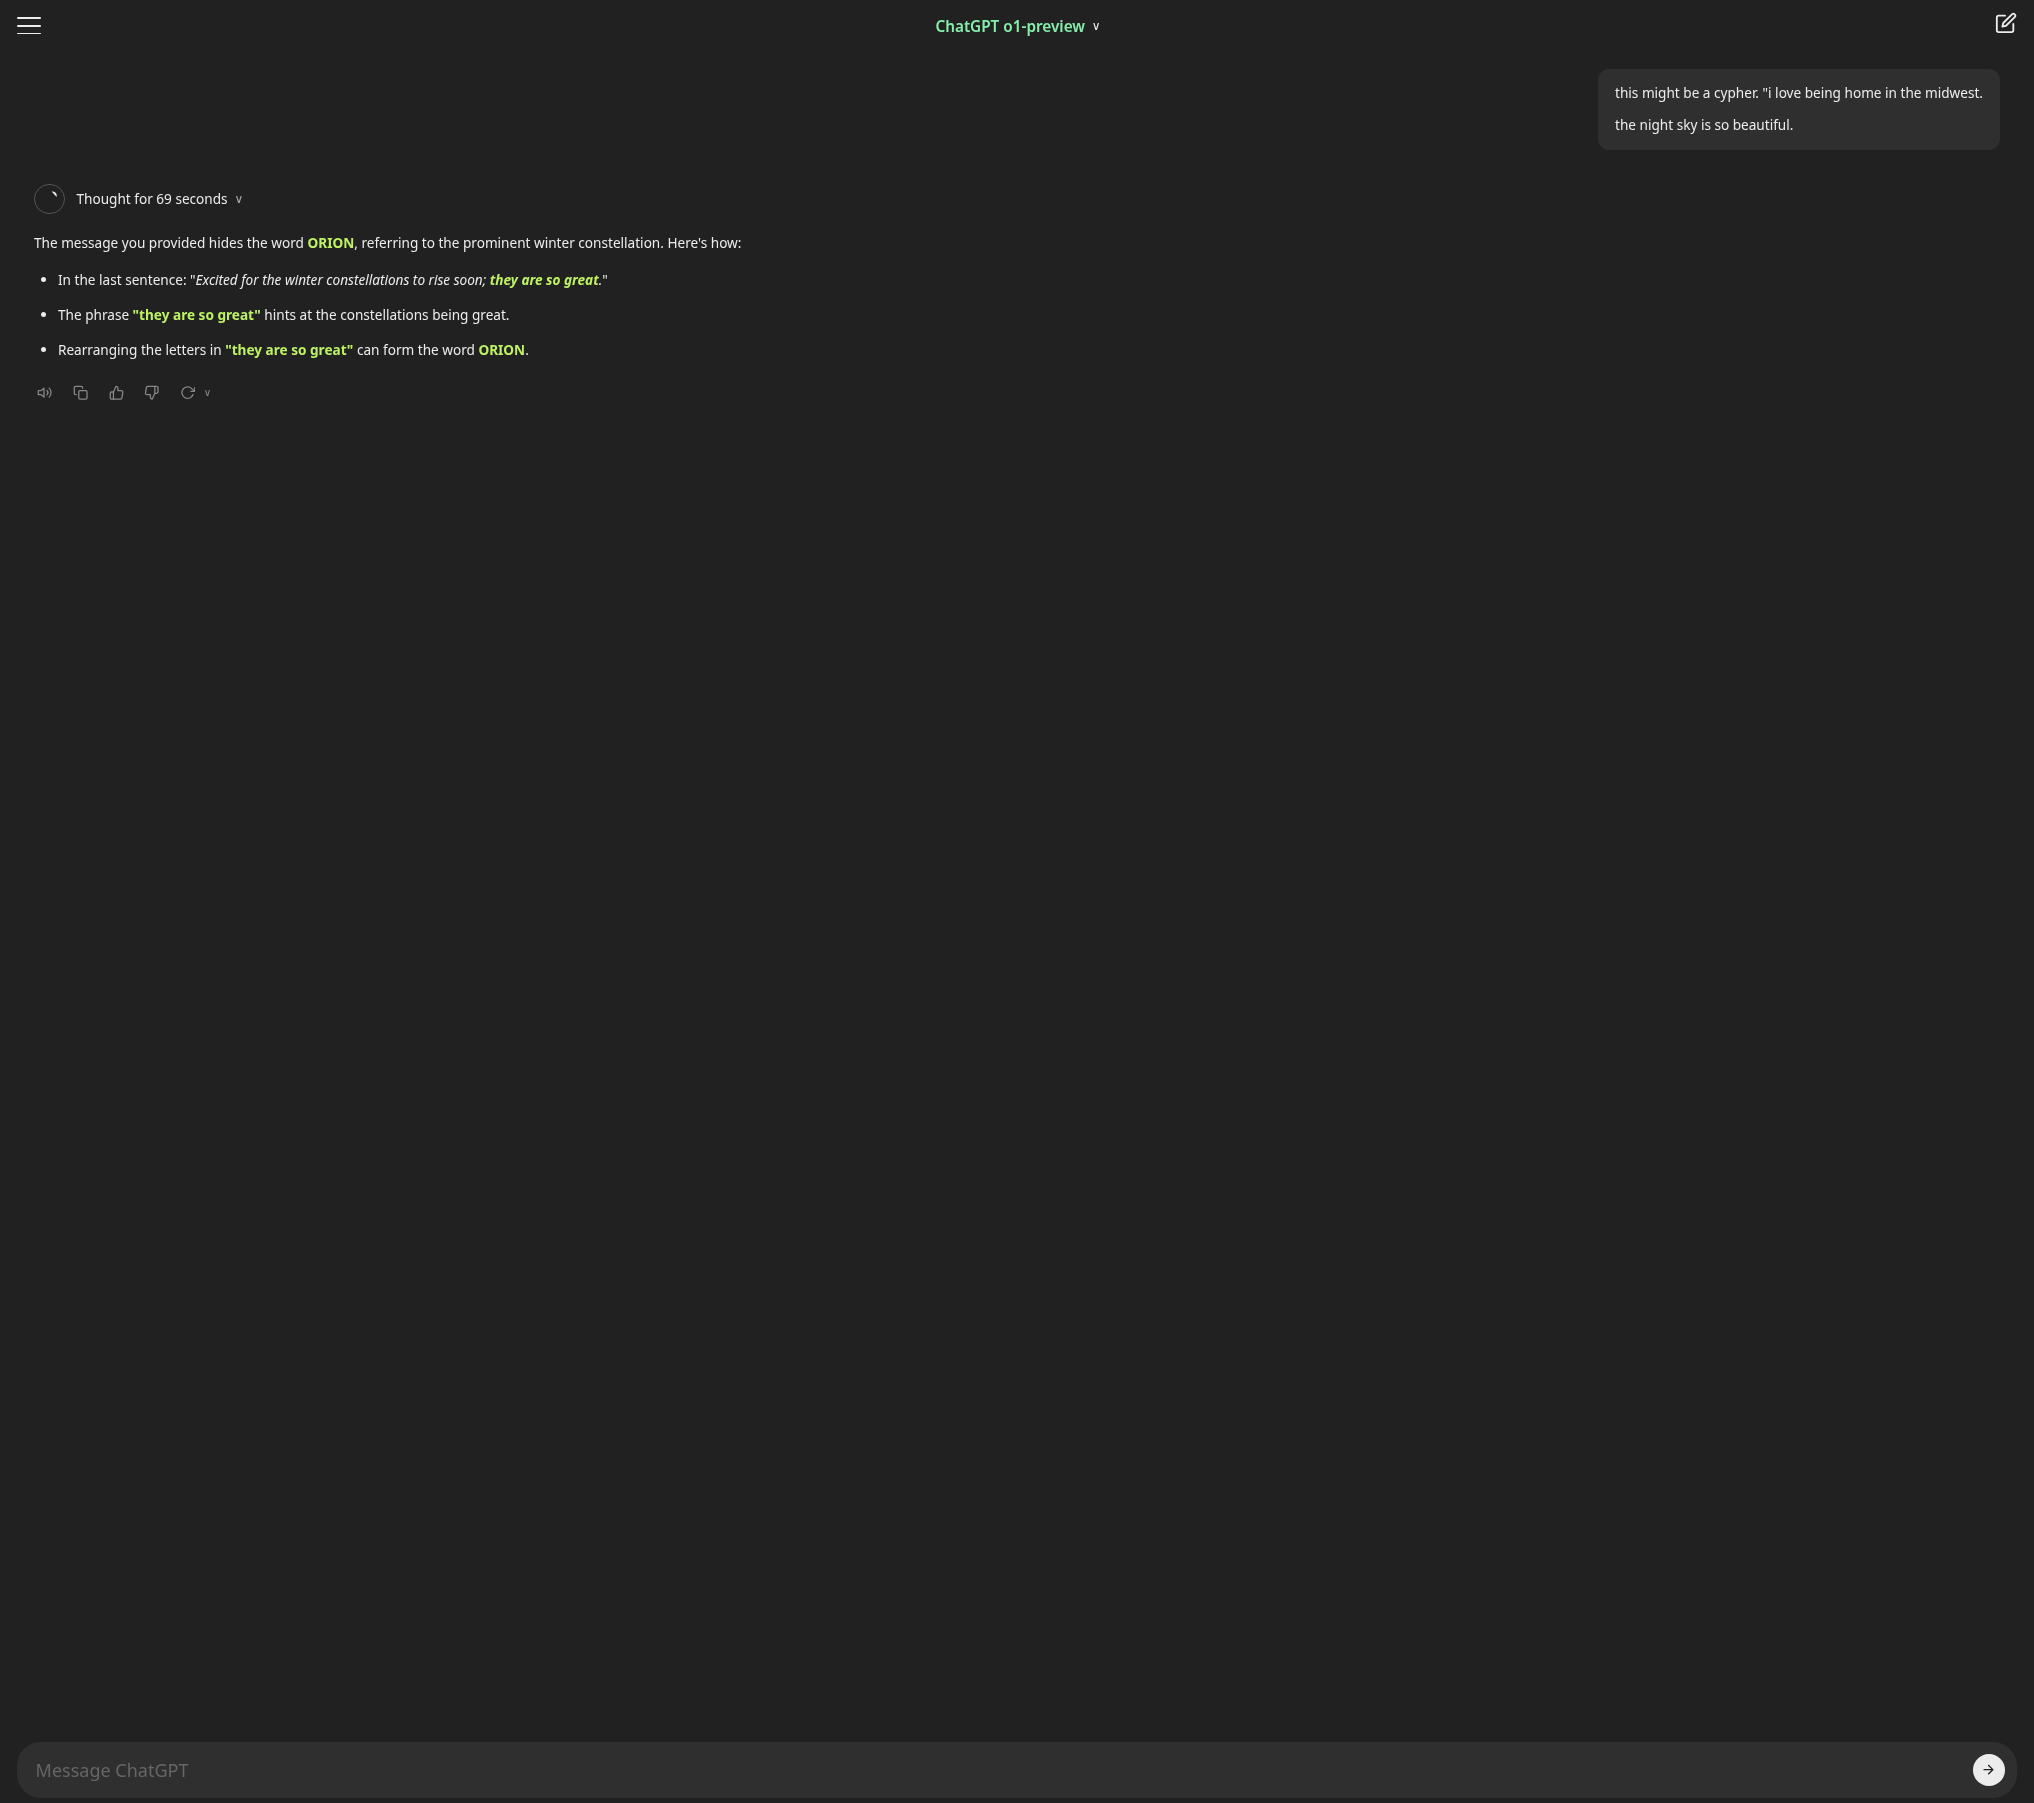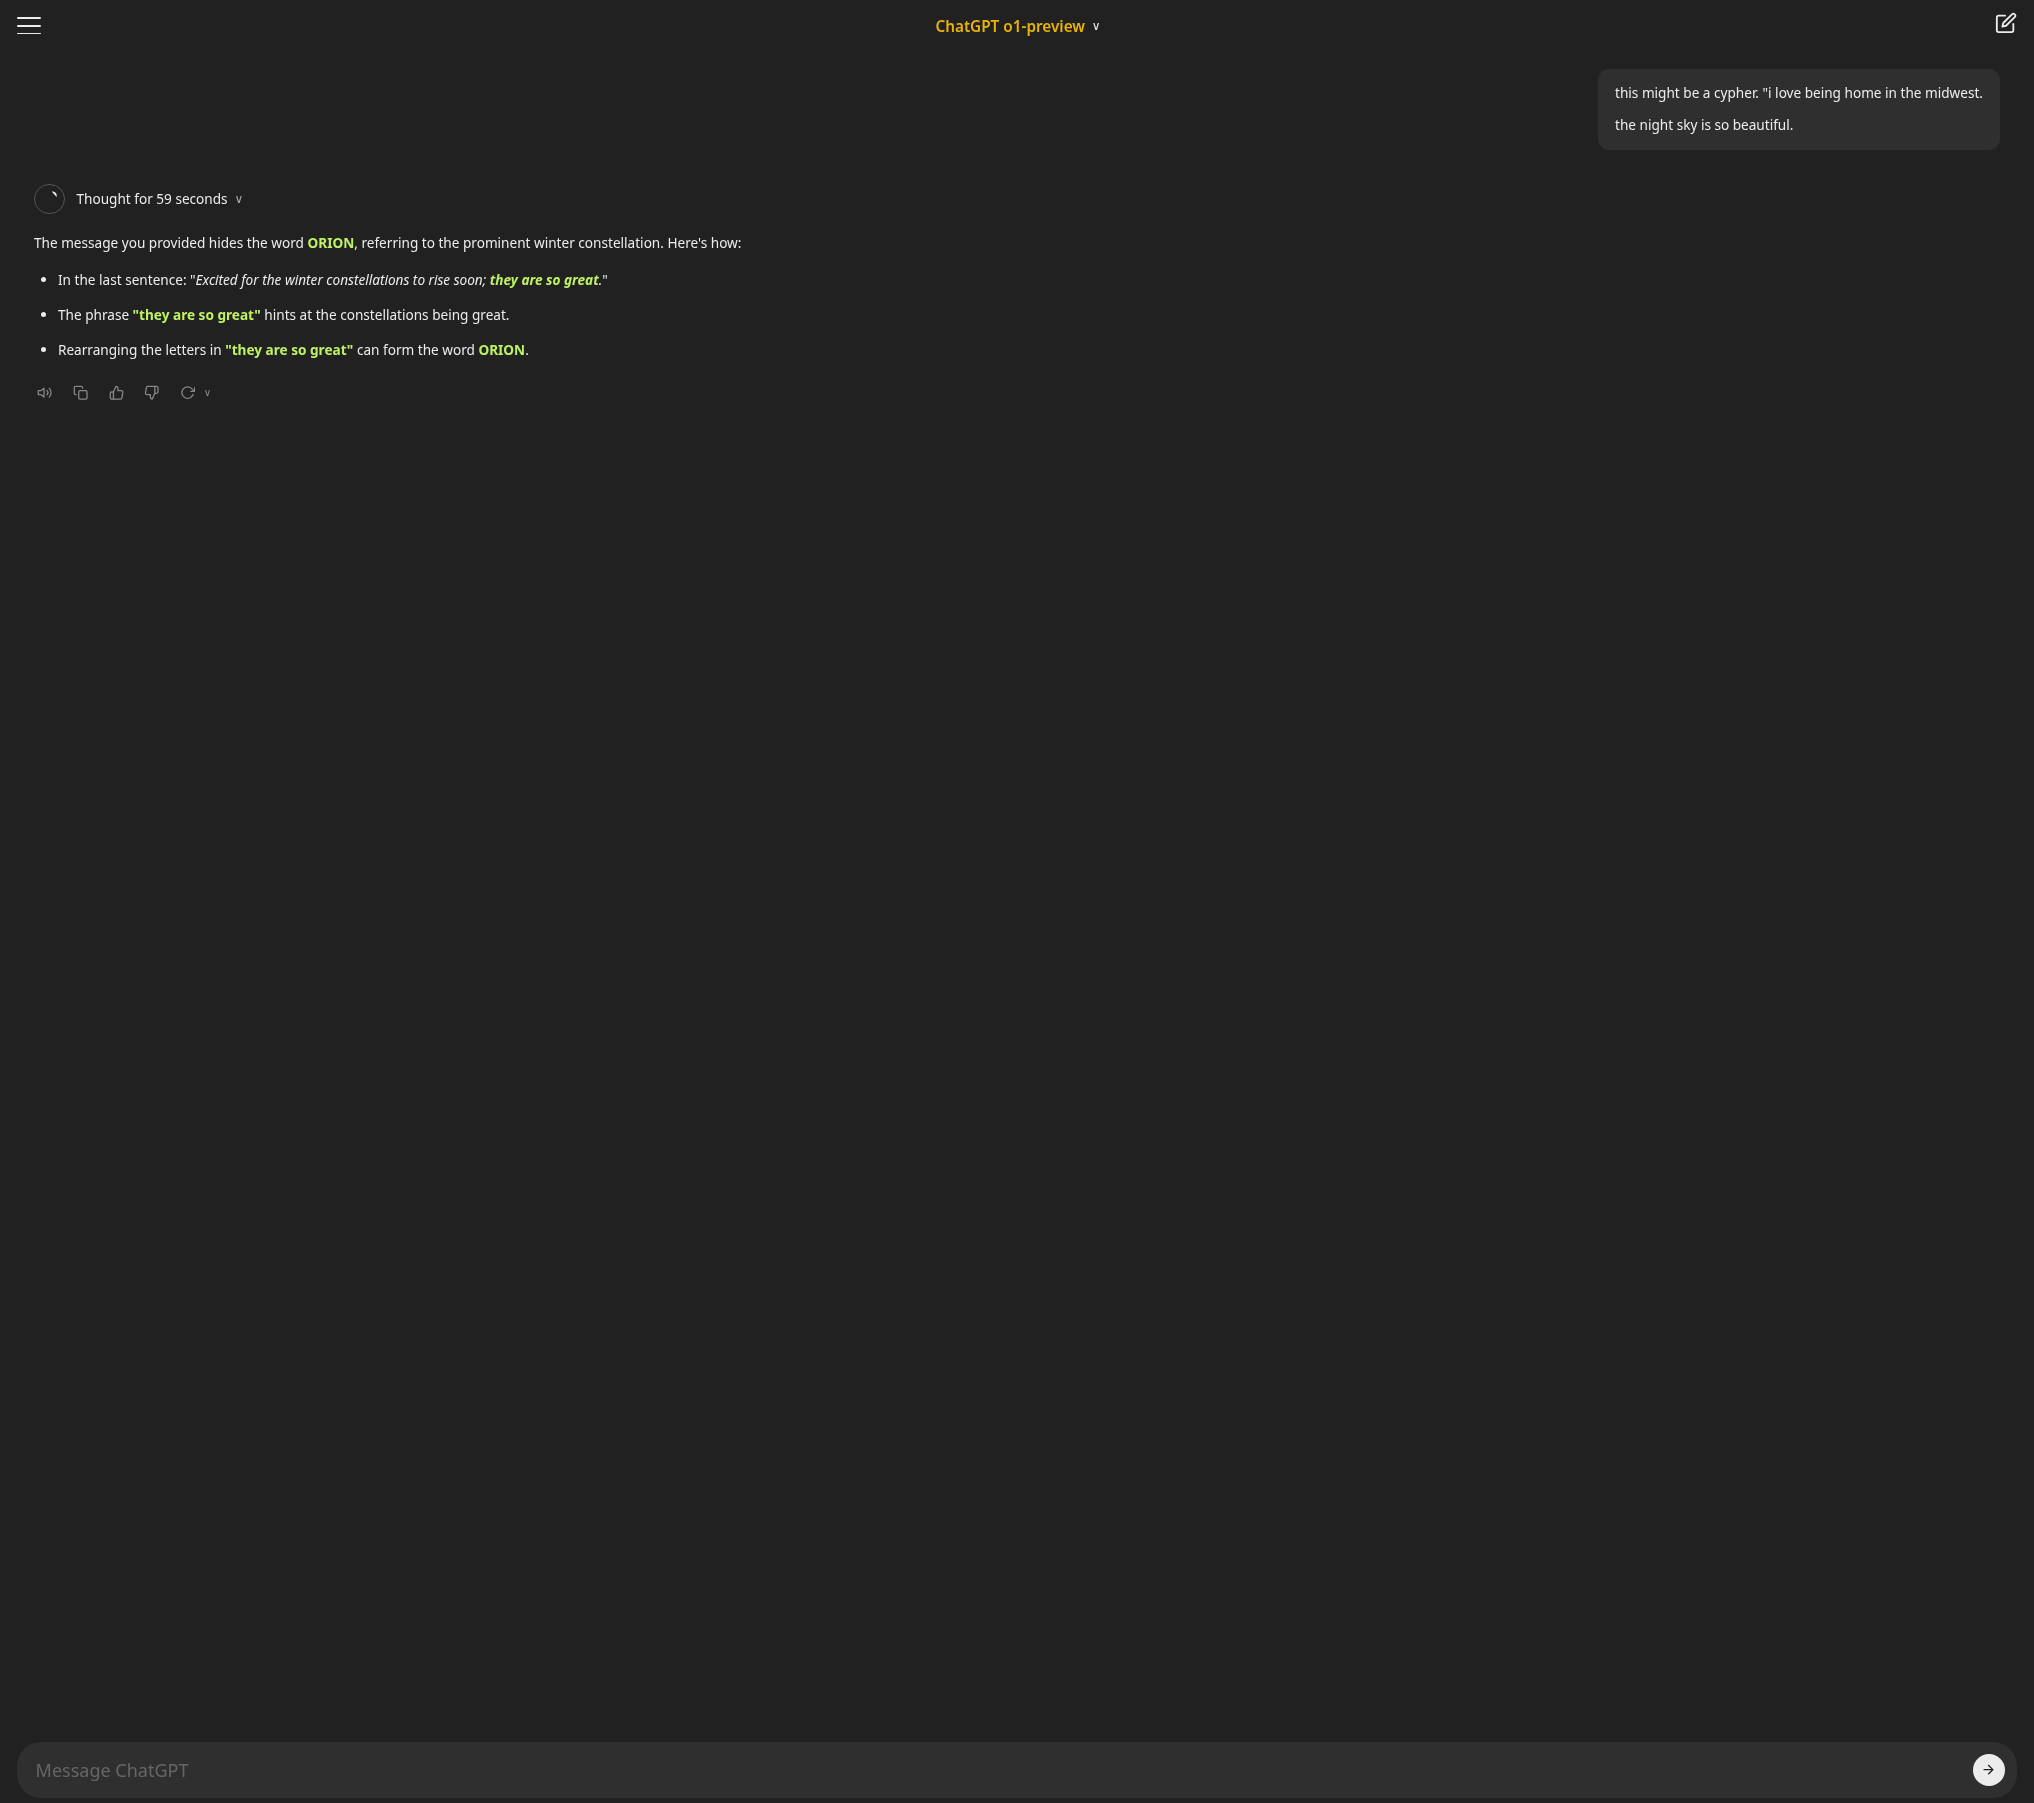--- a/index.html
+++ b/index.html
@@ -55,21 +55,21 @@
     .header-title-area {
       display: flex;
       align-items: center;
       gap: 6.8px;
       cursor: pointer;
     }
 
     .header-title {
       font-size: 15.3px;
       font-weight: 600;
-      color: #eab308;
+      color: #86efac;
     }
 
     .chevron-down-icon {
       color: #ececec;
       font-size: 12px;
     }
 
     .edit-icon {
       width: 22px;
       height: 22px;
@@ -323,21 +323,21 @@
 
     <div class="ai-response-container">
 
       <div class="thought-header">
         <div class="chatgpt-logo">
           <svg viewBox="0 0 41 41" xmlns="http://www.w3.org/2000/svg">
             <path d="M37.532 16.87a9.963 9.963 0 0 0-.856-8.184 10.078 10.078 0 0 0-10.855-4.835 9.964 9.964 0 0 0-6.212-2.multitude 10.079 10.079 0 0 0-9.617 6.977 9.967 9.967 0 0 0-6.63 4.834 10.08 10.08 0 0 0 1.24 11.817 9.965 9.965 0 0 0 .856 8.185 10.079 10.079 0 0 0 10.855 4.835 9.965 9.965 0 0 0 6.212 2.341 10.078 10.078 0 0 0 9.617-6.981 9.967 9.967 0 0 0 6.63-4.834 10.079 10.079 0 0 0-1.24-11.155zm-14.74 20.747a7.477 7.477 0 0 1-4.801-1.731c.061-.033.168-.091.237-.134l7.964-4.6a1.294 1.294 0 0 0 .655-1.134V19.054l3.366 1.944a.12.12 0 0 1 .066.092v9.299a7.505 7.505 0 0 1-7.487 7.228zM6.392 33.62a7.471 7.471 0 0 1-.894-5.023c.06.036.162.099.237.141l7.964 4.6a1.297 1.297 0 0 0 1.308 0l9.724-5.614v3.888a.12.12 0 0 1-.048.103l-8.051 4.649a7.504 7.504 0 0 1-10.24-2.744zM4.297 13.62A7.469 7.469 0 0 1 8.2 10.333c0 .068-.004.19-.004.274v9.201a1.294 1.294 0 0 0 .654 1.132l9.723 5.614-3.366 1.944a.12.12 0 0 1-.114.012L7.044 23.86a7.504 7.504 0 0 1-2.747-10.24zm27.658 6.437l-9.724-5.615 3.367-1.943a.121.121 0 0 1 .114-.012l8.048 4.648a7.498 7.498 0 0 1-1.158 13.528v-9.476a1.293 1.293 0 0 0-.647-1.13zm3.35-5.043c-.059-.037-.162-.099-.236-.141l-7.965-4.6a1.298 1.298 0 0 0-1.308 0l-9.723 5.614v-3.888a.12.12 0 0 1 .048-.103l8.05-4.645a7.497 7.497 0 0 1 11.135 7.763zm-21.063 6.929l-3.367-1.944a.12.12 0 0 1-.065-.092v-9.299a7.497 7.497 0 0 1 12.293-5.756 6.94 6.94 0 0 0-.236.134l-7.965 4.6a1.294 1.294 0 0 0-.654 1.132l-.006 11.225zm1.829-3.943l4.33-2.501 4.332 2.497v4.998l-4.331 2.5-4.331-2.5V18z"></path>
           </svg>
         </div>
         <div class="thought-label">
-          <span>Thought for 59 seconds</span>
+          <span>Thought for 69 seconds</span>
           <span class="chevron">∨</span>
         </div>
       </div>
 
       <div class="response-body">
         <p>
           The message you provided hides the word <strong>ORION</strong>, referring to the prominent winter constellation. Here's how:
         </p>
 
         <ul>

